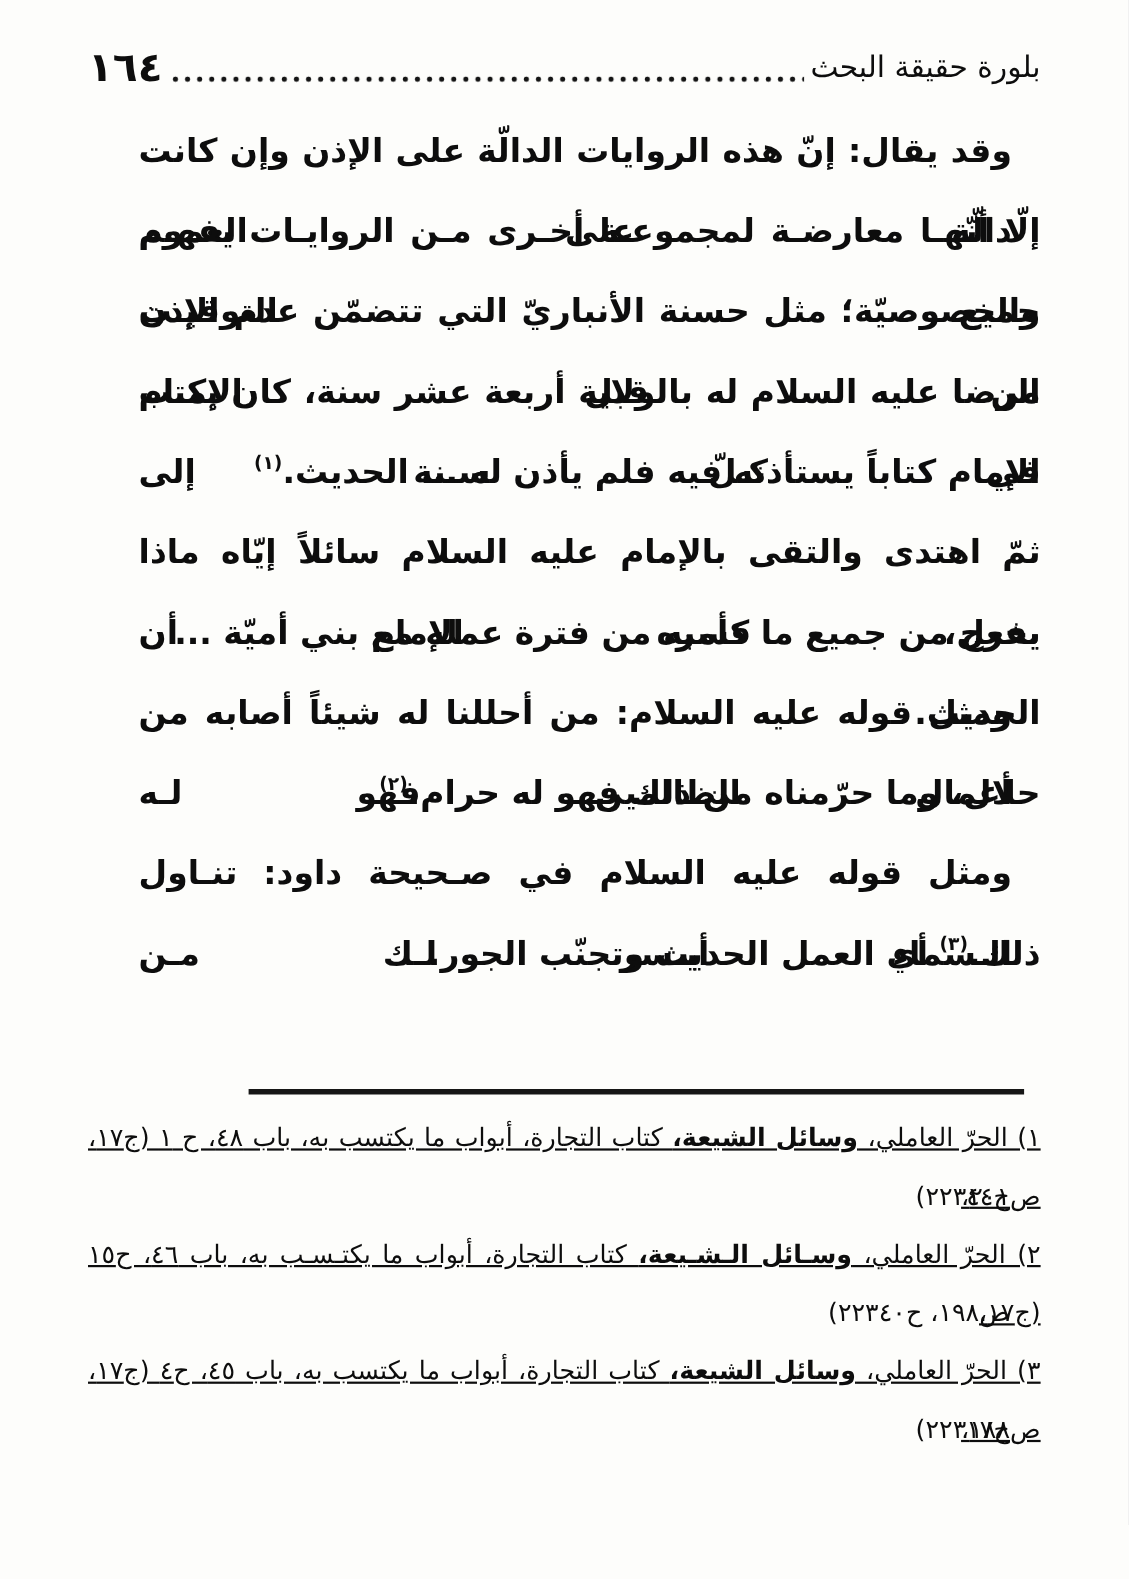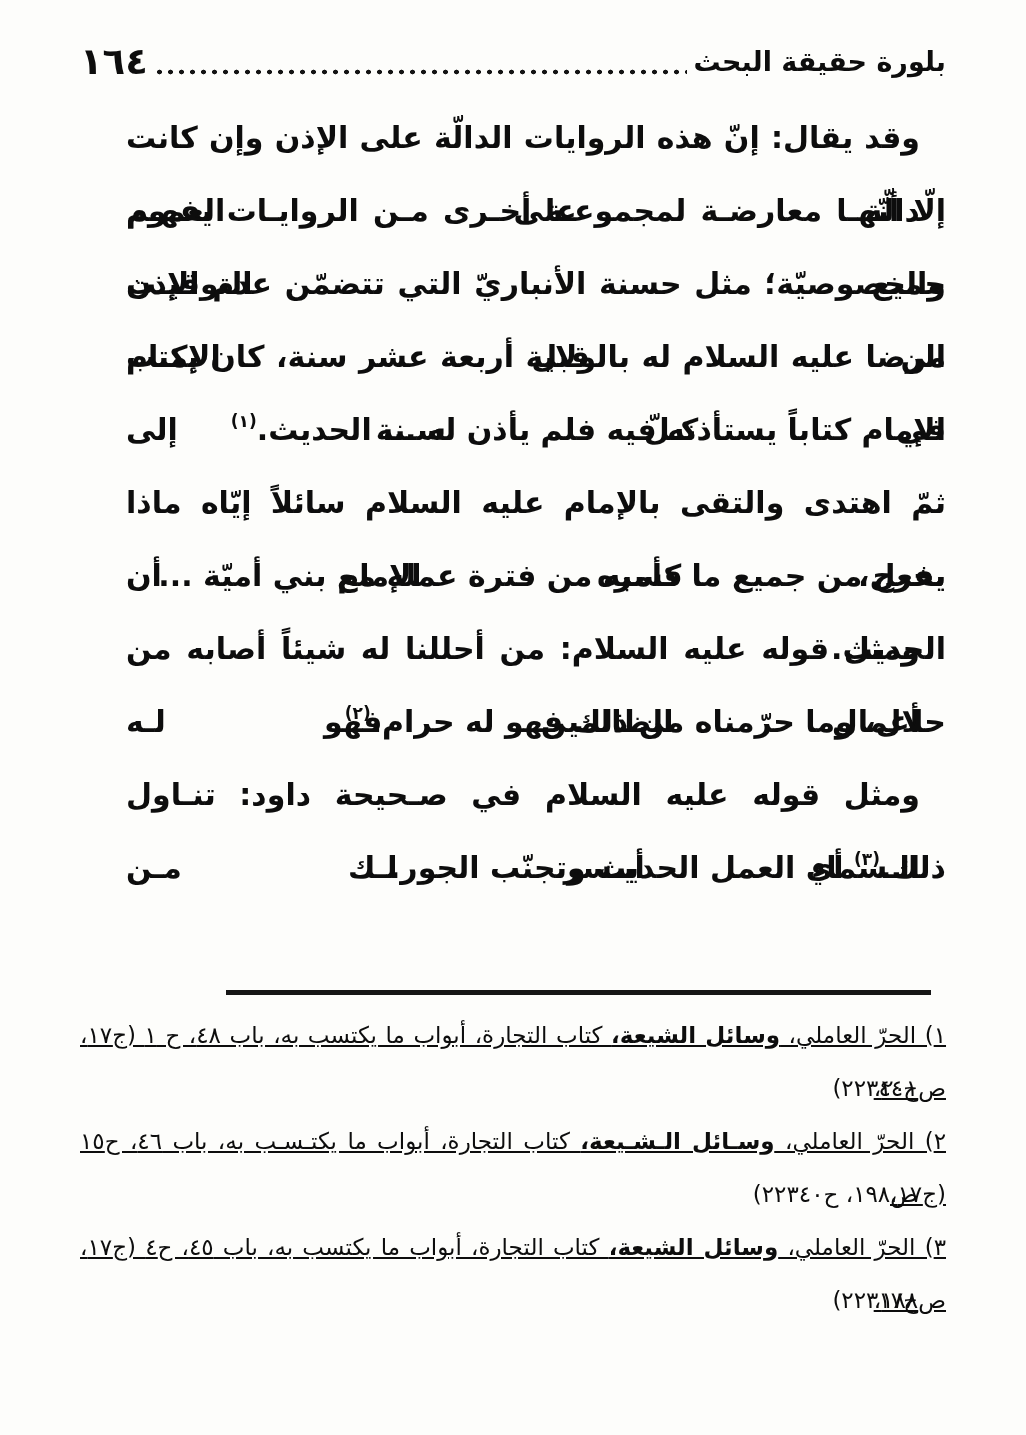--- a/index.html
+++ b/index.html
@@ -6,21 +6,21 @@
   .page{
     width:1026px;height:1435px;box-sizing:border-box;
     margin:0 auto;padding:40px 80px 0 80px;
     background:#fdfdfb;color:#0d0d0d;
     direction:rtl;
     font-family:"DejaVu Sans",sans-serif;
     overflow:hidden;position:relative;
   }
   
   .header{display:flex;align-items:center;height:42px;}
-  .h-title{font-size:27px;font-weight:700;white-space:nowrap;}
+  .h-title{font-size:27px;font-weight:400;white-space:nowrap;}
   .h-num{font-size:37px;font-weight:700;white-space:nowrap;}
   .h-dots{
     flex:1;height:6px;align-self:flex-end;margin:0 6px 7px 6px;
     background-image:radial-gradient(circle,#141414 2.1px,transparent 2.7px);
     background-size:11px 6px;background-repeat:repeat-x;background-position:left center;
   }
   
   .body-text{margin-top:19px;font-size:30px;font-weight:700;}
   .ln{line-height:73px;height:73px;text-align:right;margin-left:46px;}
   .ln.just{text-align:justify;text-align-last:justify;}

